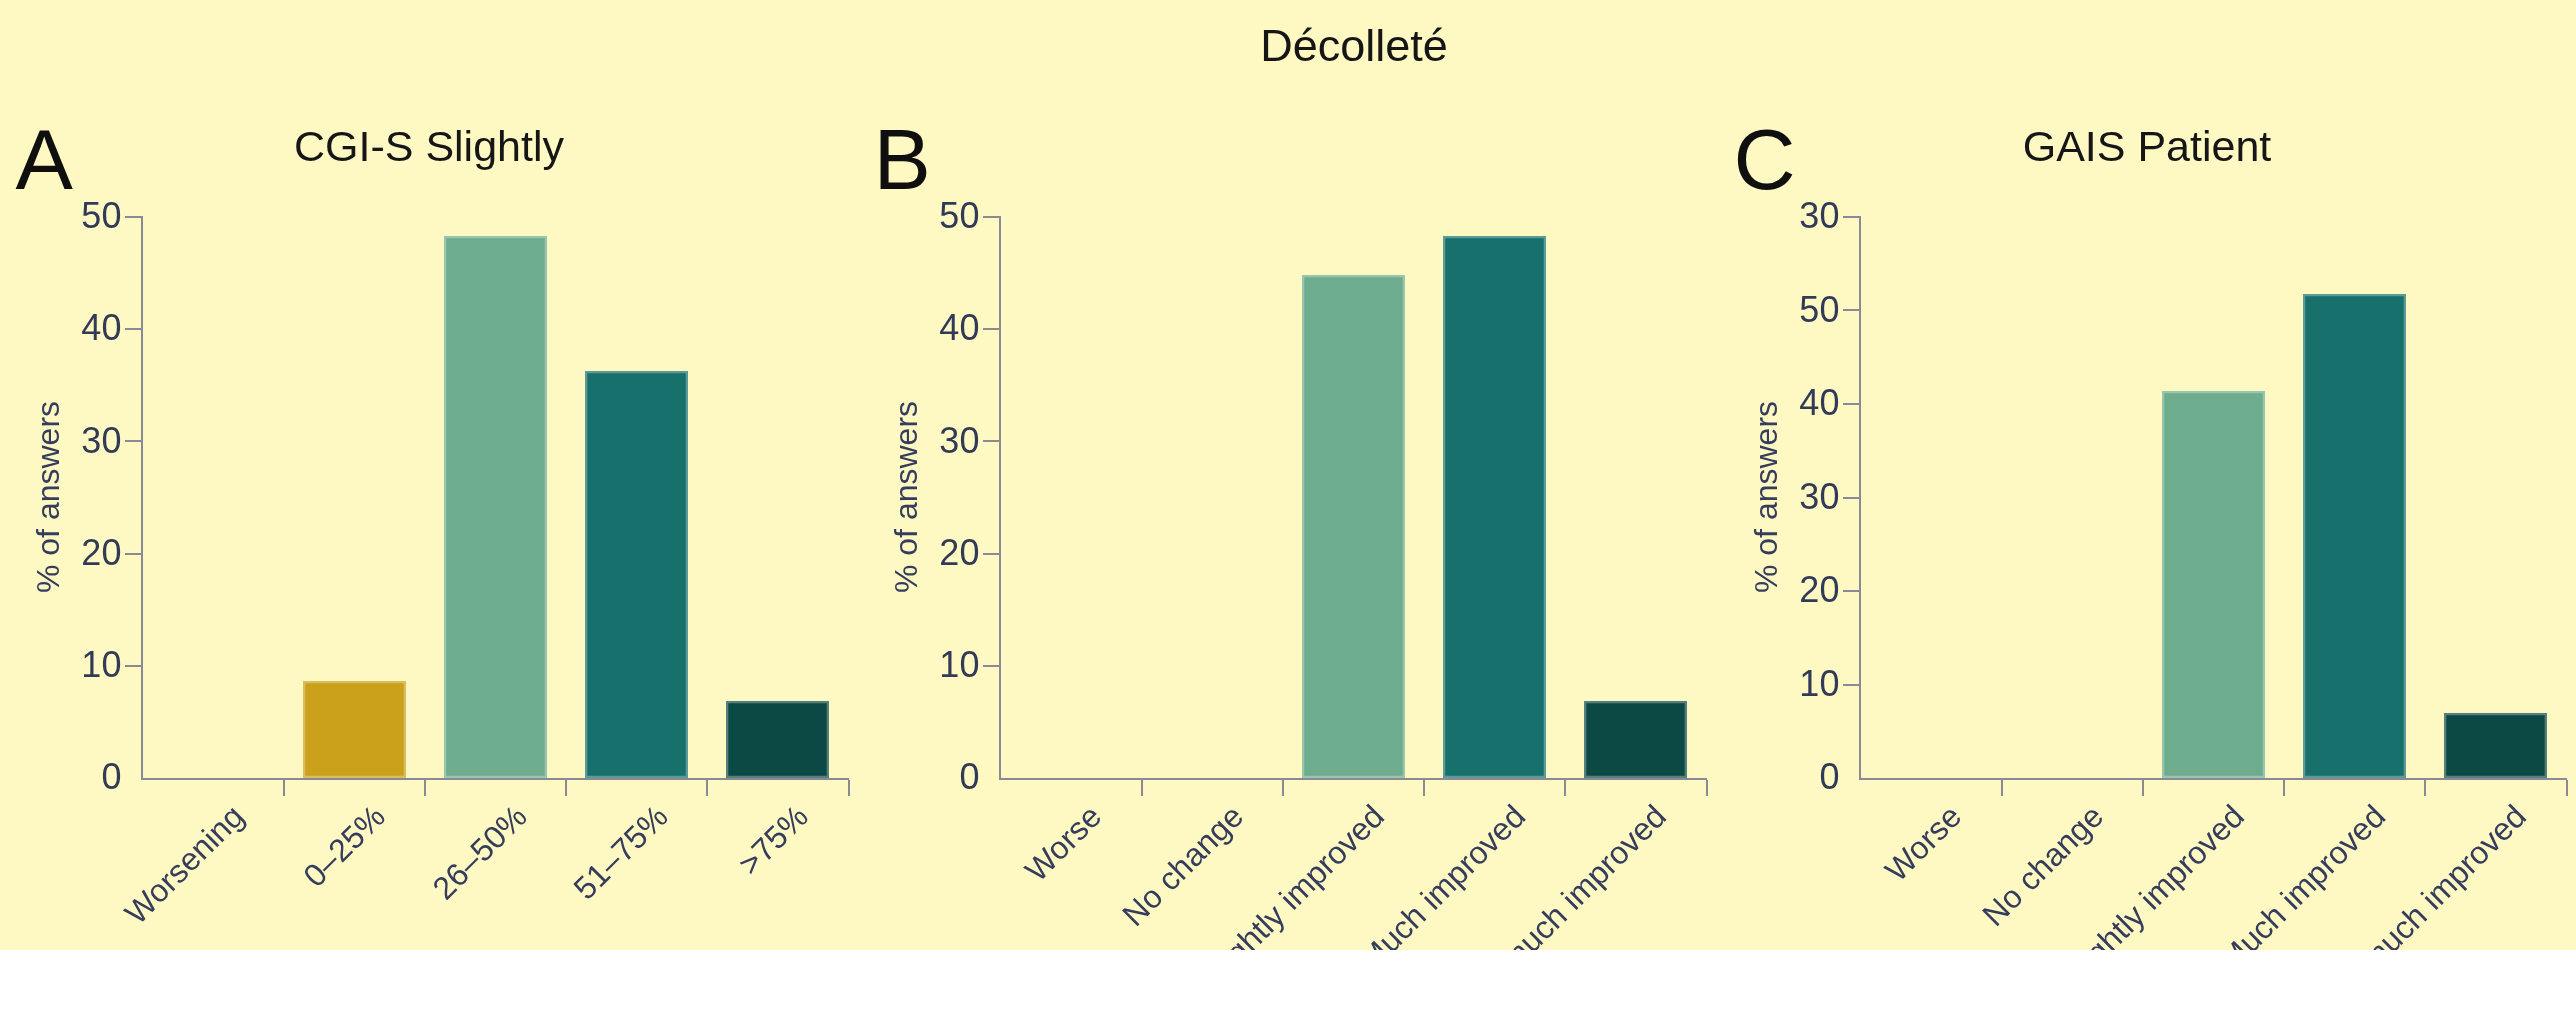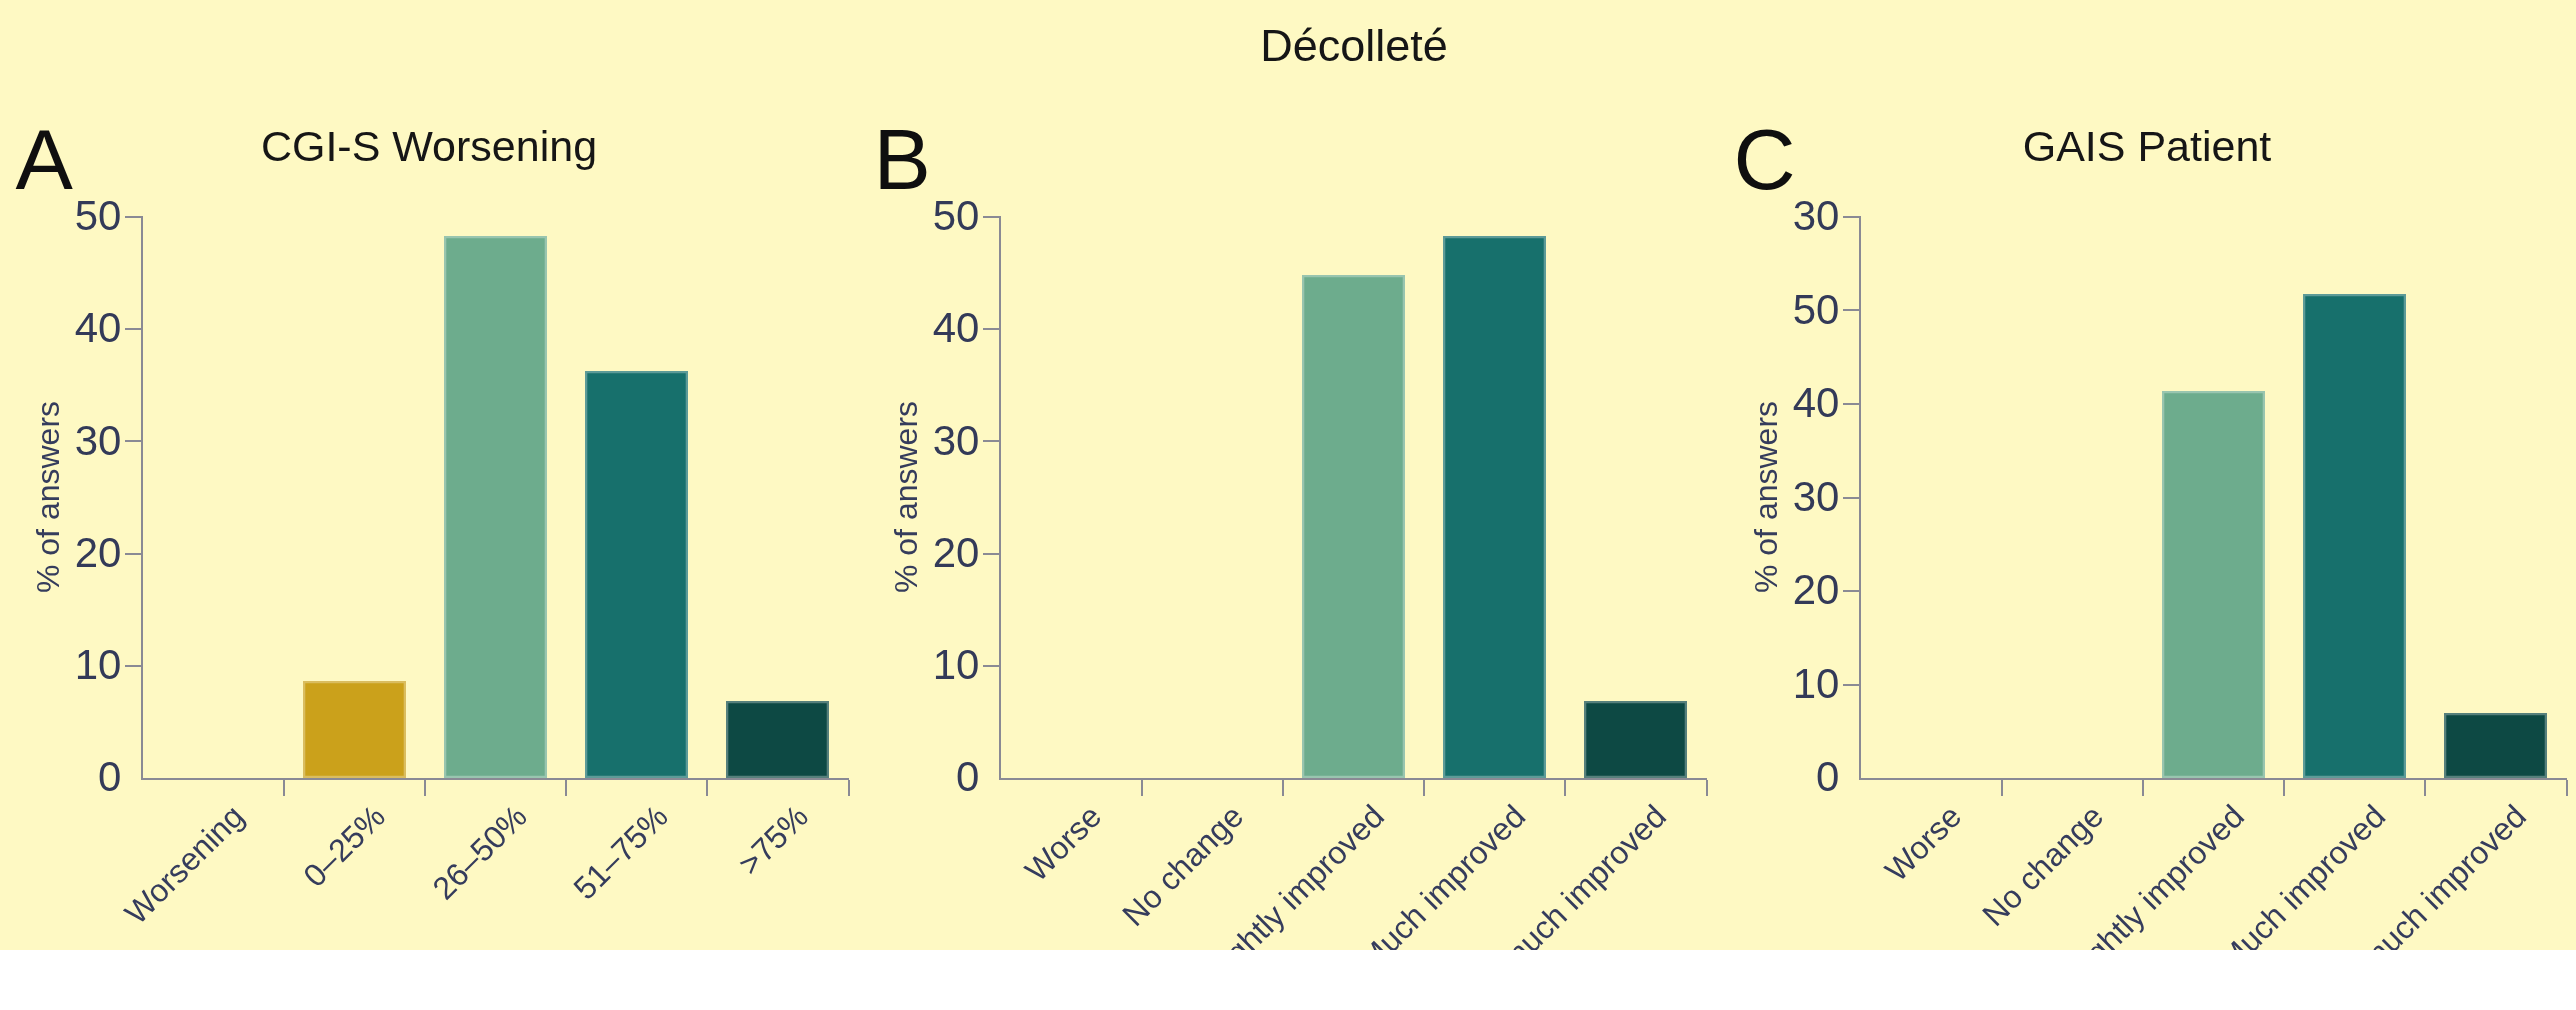--- a/index.html
+++ b/index.html
@@ -70,21 +70,21 @@
     position: absolute;
     right: 100%;
     width: 18.5px;
     height: 2.3px;
     background: #8A8A94;
   }
   .y-tick-label {
     position: absolute;
     right: calc(100% + 21.6px);
     transform: translateY(-52%);
-    font-size: 42px;
+    font-size: 36px;
     color: #333A58;
     white-space: nowrap;
     text-align: center;
   }
   .x-tick {
     position: absolute;
     top: calc(100% + 2.3px);
     width: 2.3px;
     height: 15.4px;
     background: #8A8A94;
@@ -106,21 +106,21 @@
   }
 </style>
 </head>
 <body>
 
 <div id="canvas">
   <div class="fig-title">Décolleté</div>
 
   <section class="panel" style="left:0">
     <div class="panel-letter">A</div>
-    <div class="panel-title">CGI-S Worsening</div>
+    <div class="panel-title">CGI-S Slightly</div>
     <div class="y-axis-label">% of answers</div>
     <div class="plot-area">
         <div class="y-tick-label" style="top: 561px;">0</div>
         <div class="y-tick" style="top: 448px;"></div>
         <div class="y-tick-label" style="top: 449px;">10</div>
         <div class="y-tick" style="top: 336px;"></div>
         <div class="y-tick-label" style="top: 337px;">20</div>
         <div class="y-tick" style="top: 223px;"></div>
         <div class="y-tick-label" style="top: 225px;">30</div>
         <div class="y-tick" style="top: 111px;"></div>

